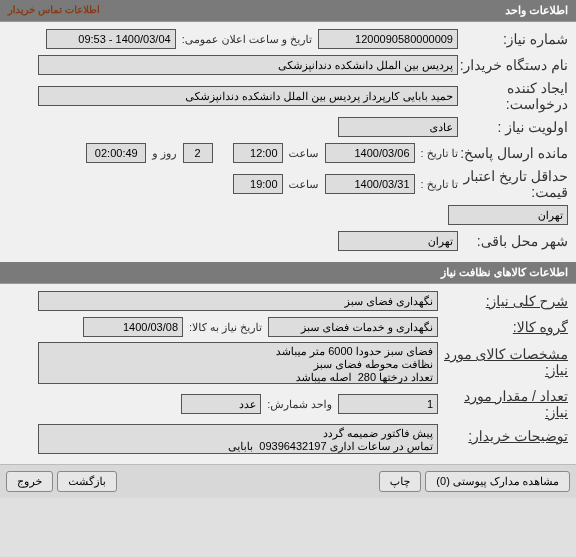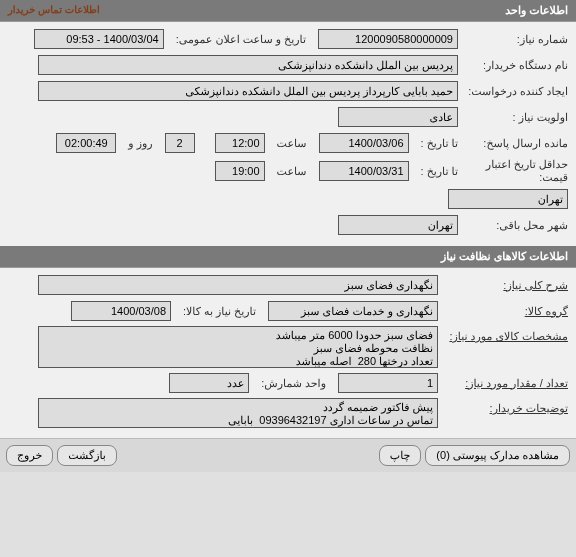--- a/index.html
+++ b/index.html
@@ -25,38 +25,38 @@
   }
   .row {
     display: flex;
     align-items: center;
     margin-bottom: 4px;
     min-height: 22px;
   }
   .label {
     width: 110px;
     text-align: right;
-    font-size: 11px;
+    font-size: 14px;
     flex-shrink: 0;
   }
   .label.wide { width: 130px; text-decoration: underline; }
   .field {
     border: 1px solid #555;
     background: #fff;
     height: 20px;
     padding: 2px 4px;
     font-size: 11px;
     font-family: Tahoma, Arial, sans-serif;
     direction: rtl;
   }
   .field.readonly {
     background: #ddd;
   }
   .inline-label {
-    padding: 0 12px;
+    padding: 0 6px;
     font-size: 11px;
   }
   .top-link {
     float: left;
     color: #863d17;
     font-size: 10px;
     cursor: pointer;
   }
   textarea.field {
     height: auto;
@@ -71,21 +71,21 @@
     justify-content: flex-start;
     border-top: 1px solid #bbb;
   }
   .btn {
     background: #e6e6e6;
     border: 1px solid #888;
     padding: 3px 10px;
     font-family: Tahoma, Arial, sans-serif;
     font-size: 11px;
     cursor: pointer;
-    border-radius: 8px;
+    border-radius: 3px;
   }
   .spacer { flex: 1; }
 </style>
 </head>
 <body>
 
 <div class="section-header">
   <span>اطلاعات واحد</span>
   <span class="top-link">اطلاعات تماس خریدار</span>
 </div>

